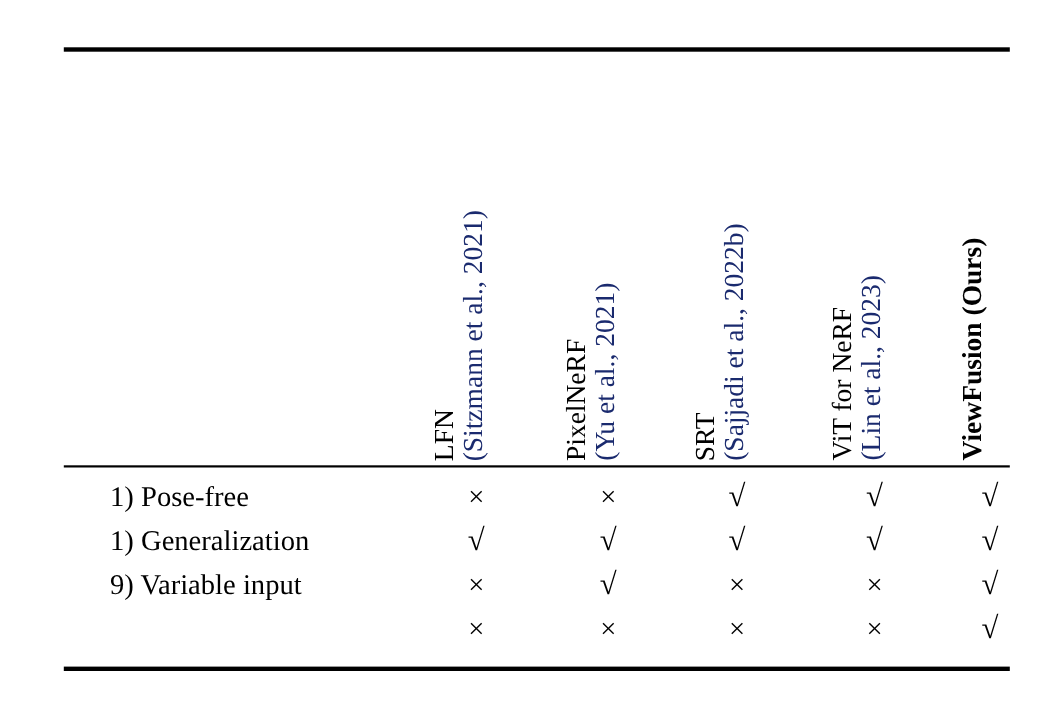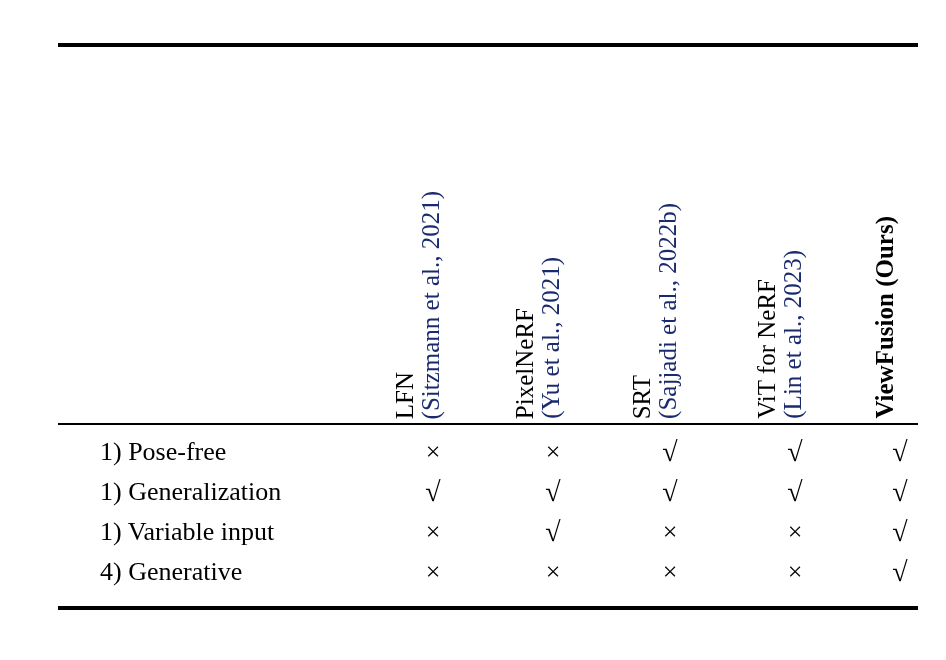--- a/index.html
+++ b/index.html
@@ -183,30 +183,29 @@
     <div class="row">
       <span class="row-label">1) Generalization</span>
       <span class="cell cell-0 mark-check">√</span>
       <span class="cell cell-1 mark-check">√</span>
       <span class="cell cell-2 mark-check">√</span>
       <span class="cell cell-3 mark-check">√</span>
       <span class="cell cell-4 mark-check">√</span>
     </div>
 
     <div class="row">
-      <span class="row-label">1) Variable input</span>
+      <span class="row-label">9) Variable input</span>
       <span class="cell cell-0 mark-cross">×</span>
       <span class="cell cell-1 mark-check">√</span>
       <span class="cell cell-2 mark-cross">×</span>
       <span class="cell cell-3 mark-cross">×</span>
       <span class="cell cell-4 mark-check">√</span>
     </div>
 
     <div class="row">
-      <span class="row-label">4) Generative</span>
       <span class="cell cell-0 mark-cross">×</span>
       <span class="cell cell-1 mark-cross">×</span>
       <span class="cell cell-2 mark-cross">×</span>
       <span class="cell cell-3 mark-cross">×</span>
       <span class="cell cell-4 mark-check">√</span>
     </div>
 
   </div>
 
   <div class="rule rule-bottom"></div>

